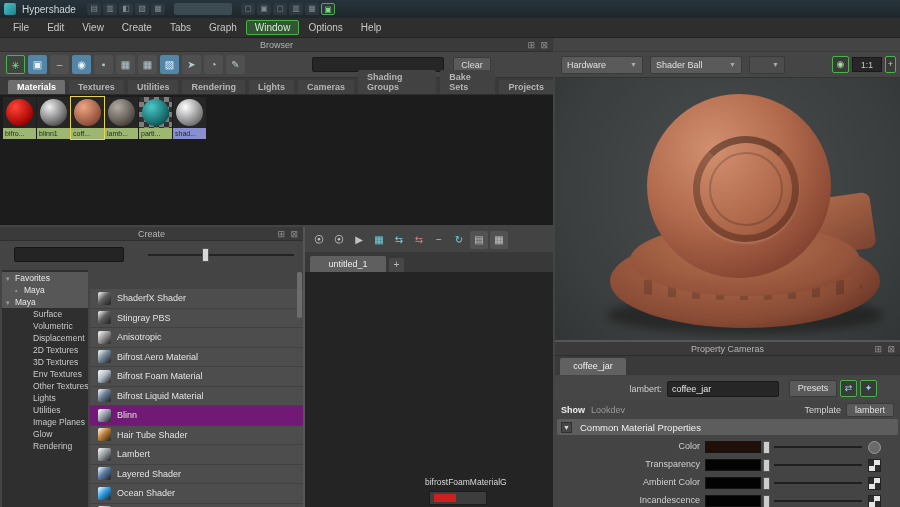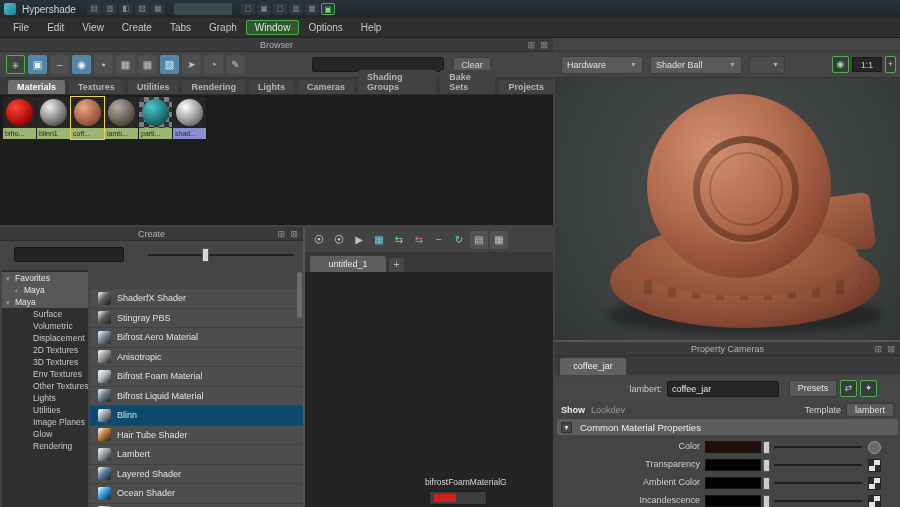--- a/index.html
+++ b/index.html
@@ -44,21 +44,21 @@
   
   .create-search{position:absolute;left:14px;top:247px;width:110px;height:15px;background:#242424;border:1px solid #171717;border-radius:2px;}
   .create-slider-track{position:absolute;left:148px;top:254px;width:146px;height:2px;background:#232323;}
   .create-slider-handle{position:absolute;left:202px;top:248px;width:7px;height:14px;background:#d8d8d8;border:1px solid #555;border-radius:1px;}
   .tree{position:absolute;left:2px;top:270px;width:86px;height:237px;background:#2f2f2f;overflow:hidden;padding-top:2px;}
   .tree-row{height:12px;font-size:8.5px;line-height:12px;color:#c9c9c9;white-space:nowrap;overflow:hidden;}
   .tree-row.header{background:#575757;color:#e8e8e8;}
   .tree-row .arrow{display:inline-block;width:9px;color:#9f9f9f;font-size:7px;}
   .shader-list{position:absolute;left:90px;top:270px;width:213px;height:237px;background:#454545;overflow:hidden;margin-top:19px;}
   .shader-row{height:19.5px;display:flex;align-items:center;gap:6px;padding-left:8px;background:#4d4d4d;border-bottom:1px solid #414141;}
-  .shader-row.hover{background:#0c4a6e;}
+  .shader-row.hover{background:#701a75;}
   .shader-icon{width:13px;height:13px;border-radius:2px;background:linear-gradient(135deg,#eee,#666 50%,#222);flex:0 0 auto;}
   .shader-label{font-size:9px;color:#e2e2e2;white-space:nowrap;}
   .list-scrollbar{position:absolute;left:297px;top:272px;width:5px;height:46px;background:#6d6d6d;border-radius:2px;}
 
   
   .v-split{position:absolute;left:303px;top:227px;width:2px;height:280px;background:#565656;}
   .wa-toolbar{position:absolute;left:305px;top:227px;width:248px;height:25px;background:#434343;display:flex;align-items:center;padding-left:5px;gap:2px;}
   .wa-ico{width:18px;height:18px;font-size:10px;line-height:18px;text-align:center;color:#c2c2c2;}
   .wa-ico.teal{color:#6fd3e0;}
   .wa-ico.red{color:#e07f7f;}
@@ -292,26 +292,26 @@
 
   <div class="shader-row">
       <span class="shader-icon" style="background: linear-gradient(135deg, rgb(255, 255, 255) 0%, rgb(95, 95, 95) 45%, rgb(30, 30, 30) 100%);"></span>
       <span class="shader-label">ShaderfX Shader</span>
     </div>
       <div class="shader-row">
       <span class="shader-icon" style="background: linear-gradient(135deg, rgb(255, 255, 255) 0%, rgb(95, 95, 95) 45%, rgb(30, 30, 30) 100%);"></span>
       <span class="shader-label">Stingray PBS</span>
     </div>
       <div class="shader-row">
+      <span class="shader-icon" style="background: linear-gradient(135deg, rgb(255, 255, 255) 0%, rgb(154, 154, 154) 45%, rgb(30, 30, 30) 100%);"></span>
+      <span class="shader-label">Anisotropic</span>
+    </div>
+      <div class="shader-row">
       <span class="shader-icon" style="background: linear-gradient(135deg, rgb(255, 255, 255) 0%, rgb(122, 138, 154) 45%, rgb(30, 30, 30) 100%);"></span>
       <span class="shader-label">Bifrost Aero Material</span>
-    </div>
-      <div class="shader-row">
-      <span class="shader-icon" style="background: linear-gradient(135deg, rgb(255, 255, 255) 0%, rgb(154, 154, 154) 45%, rgb(30, 30, 30) 100%);"></span>
-      <span class="shader-label">Anisotropic</span>
     </div>
       <div class="shader-row">
       <span class="shader-icon" style="background: linear-gradient(135deg, rgb(255, 255, 255) 0%, rgb(178, 189, 198) 45%, rgb(30, 30, 30) 100%);"></span>
       <span class="shader-label">Bifrost Foam Material</span>
     </div>
       <div class="shader-row">
       <span class="shader-icon" style="background: linear-gradient(135deg, rgb(255, 255, 255) 0%, rgb(106, 127, 150) 45%, rgb(30, 30, 30) 100%);"></span>
       <span class="shader-label">Bifrost Liquid Material</span>
     </div>
       <div class="shader-row hover">

